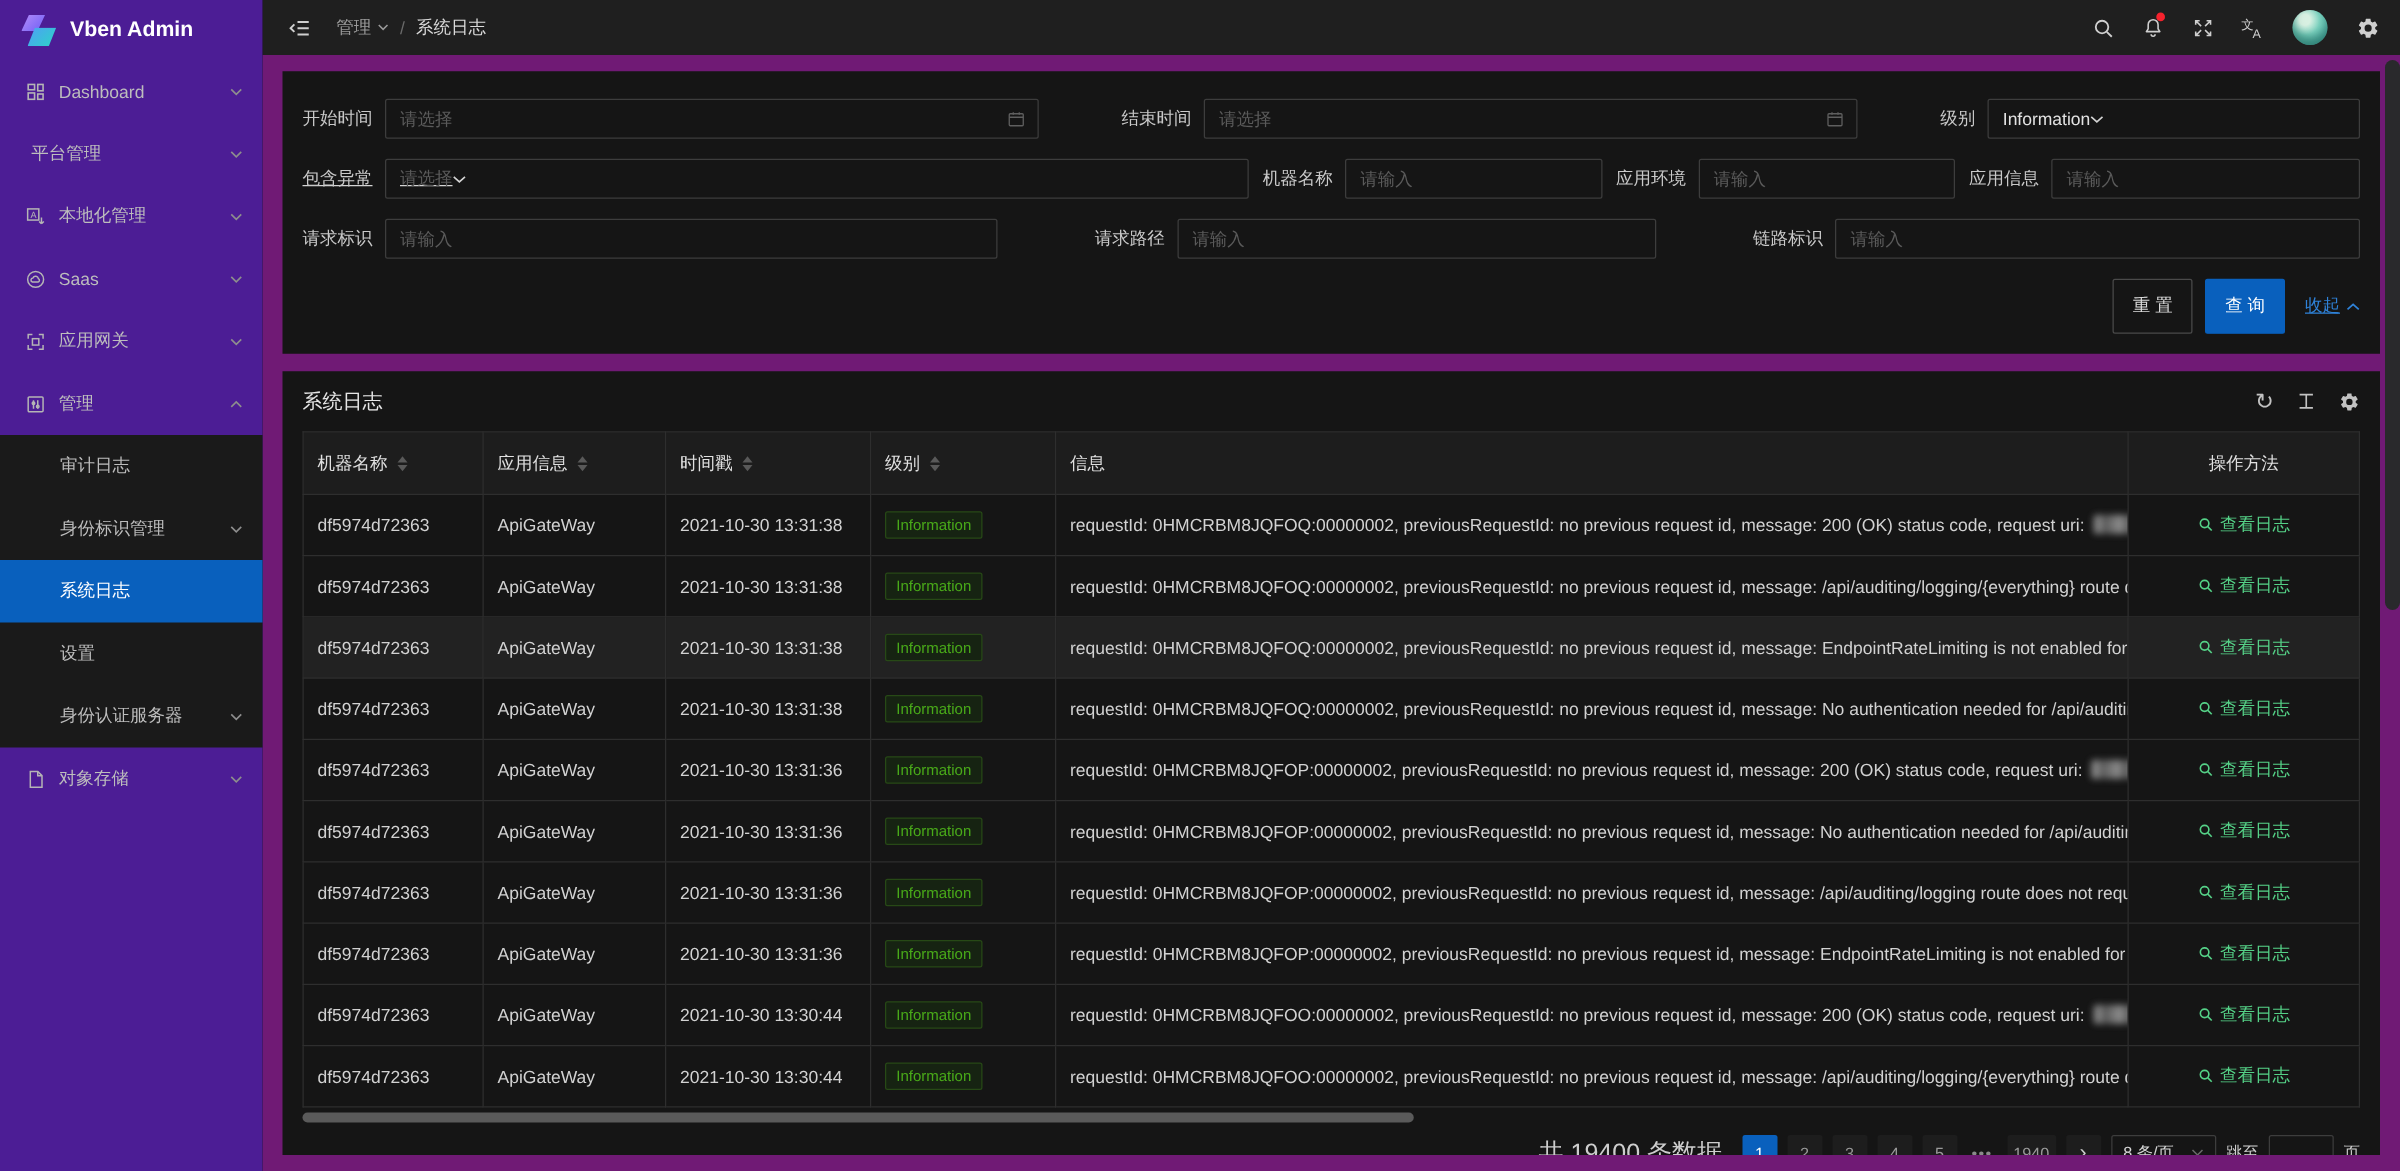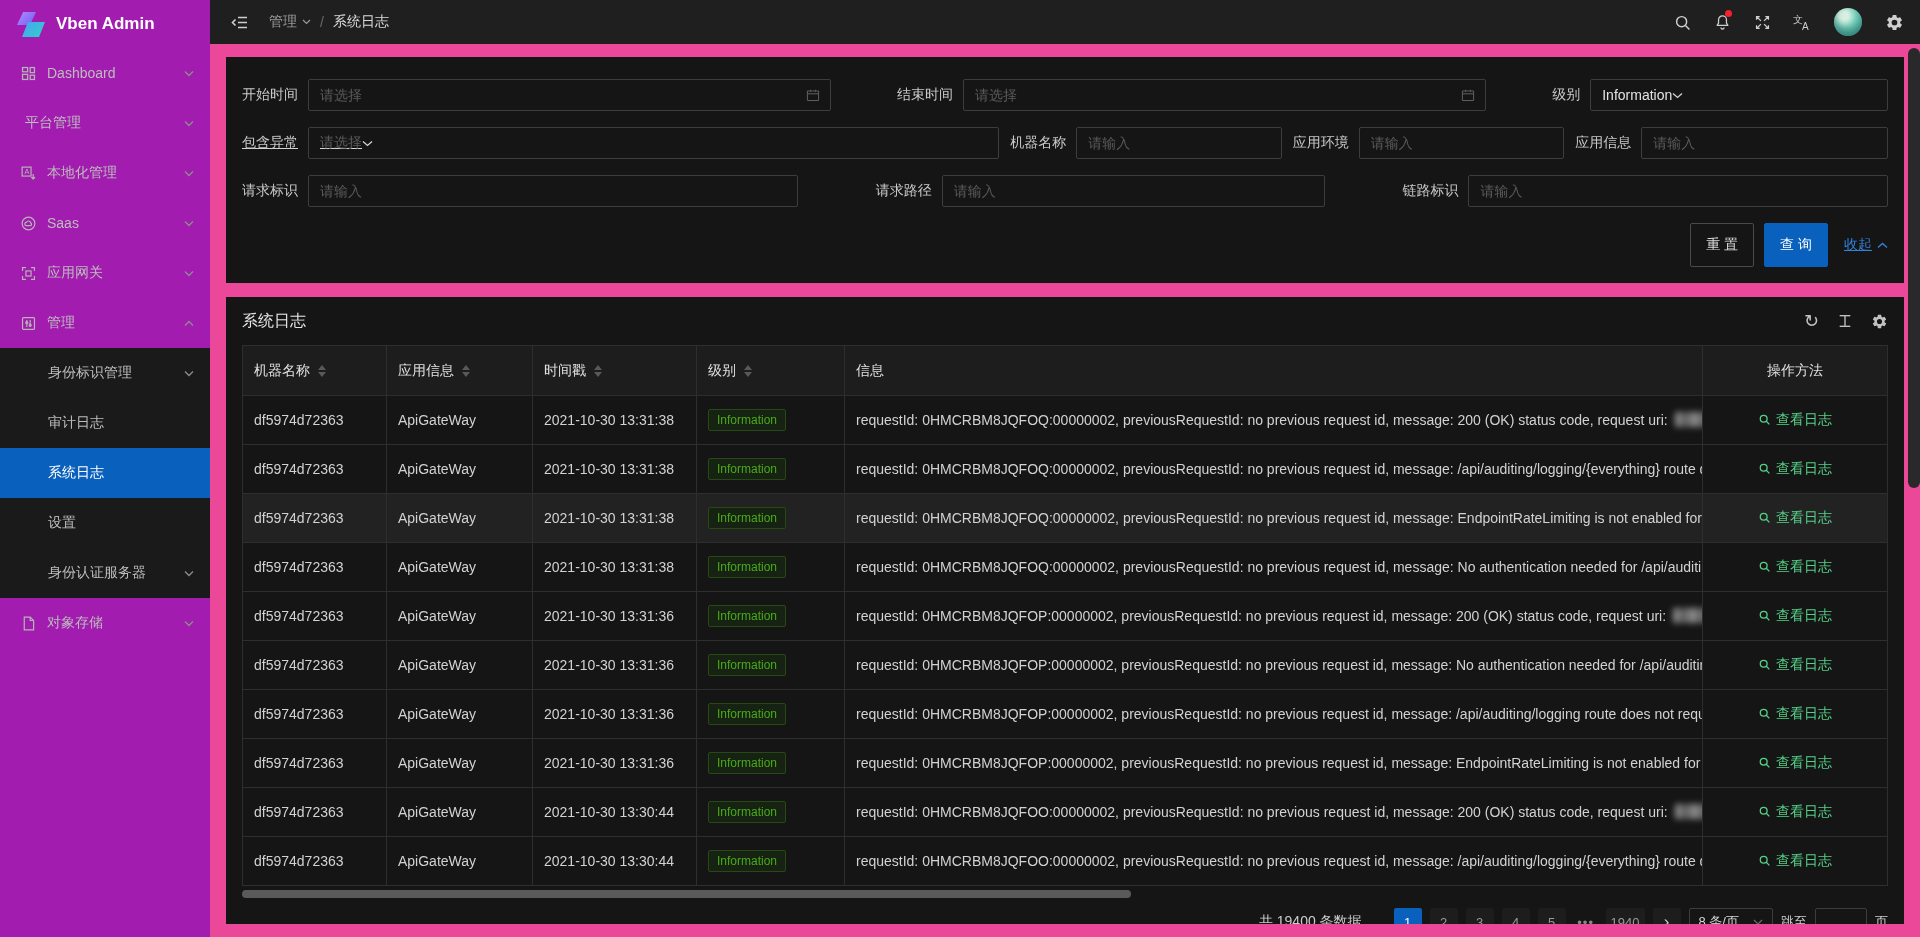--- a/index.html
+++ b/index.html
@@ -5,21 +5,21 @@
   * { box-sizing: border-box; }
   html,body { margin:0; padding:0; }
   body {
     width:1920px; height:937px; overflow:hidden; position:relative;
     background:#0a0a0a; color:#d4d4d4;
     font-family:"Liberation Sans","DejaVu Sans",sans-serif; font-size:14px;
   }
   svg { display:block; }
 
   
-  .sidebar { position:absolute; left:0; top:0; width:210px; height:100%; background:#a21caf; z-index:6; }
+  .sidebar { position:absolute; left:0; top:0; width:210px; height:100%; background:#4c1d95; z-index:6; }
   .logo-row { height:48px; display:flex; align-items:center; padding-left:16px; gap:10px; cursor:pointer; }
   .logo-mark { width:30px; height:30px; position:relative; flex:0 0 30px; }
   .logo-a { position:absolute; left:1px; top:3px; width:19px; height:13px;
             background:linear-gradient(135deg,#b48cfa,#6d5ef5);
             clip-path:polygon(32% 0,100% 0,68% 100%,0 100%); }
   .logo-b { position:absolute; left:6px; top:13px; width:23px; height:15px;
             background:linear-gradient(135deg,#4f9ef8,#2cd4c5);
             clip-path:polygon(26% 0,100% 0,74% 100%,0 100%); }
   .logo-title { color:#fff; font-size:17px; font-weight:bold; white-space:nowrap; }
   .menu { font-size:14px; }
@@ -41,21 +41,21 @@
   .crumb .bcur { color:#dadada; }
   .hright { margin-left:auto; display:flex; align-items:center; }
   .hicon { width:40px; height:44px; display:flex; align-items:center; justify-content:center;
            color:#cfcfcf; position:relative; cursor:pointer; }
   .dot { position:absolute; top:10px; right:10px; width:7px; height:7px; border-radius:50%; background:#f5222d; }
   .avatar { width:28px; height:28px; border-radius:50%; margin:0 12px; cursor:pointer;
             background:radial-gradient(circle at 35% 28%, #d8f0e2 0 16%, #7cd3c0 45%, #3fa8a0 100%);
             box-shadow:inset 0 -6px 8px rgba(20,90,80,.55); }
 
   
-  .content { position:absolute; left:210px; top:44px; right:0; bottom:0; background:#ec4899;
+  .content { position:absolute; left:210px; top:44px; right:0; bottom:0; background:#701a75;
              padding:13px 16px; display:flex; flex-direction:column; }
   .panel { background:#151515; }
 
   
   .form-panel { padding:22px 16px 16px; margin-bottom:14px; }
   .frow { display:flex; justify-content:space-between; margin-bottom:16px; }
   .fitem { display:flex; align-items:center; }
   .flabel { color:#c9c9c9; margin-right:10px; white-space:nowrap; }
   .field { position:relative; flex:1; }
   .field input { width:100%; height:32px; background:transparent; border:1px solid #3d3d3d; border-radius:2px;
@@ -107,21 +107,21 @@
             background:repeating-linear-gradient(90deg,#a8a8a8 0 6px,#6f6f6f 6px 12px,#8b8b8b 12px 18px);
             filter:blur(3px); opacity:.8; }
   td[data-censored="true"] .censor { display:inline-block; }
 
   .hscroll { flex:0 0 12px; position:relative; margin-top:2px; }
   .hscroll .thumb { position:absolute; left:0; top:2px; height:8px; width:54%; background:#5a5a5a; border-radius:4px; cursor:pointer; }
 
   
   .pgbar { display:flex; align-items:center; justify-content:flex-end; gap:8px; margin-top:8px;
            font-size:13px; color:#cfcfcf; flex:0 0 28px; }
-  .pg-total { margin-right:24px; font-size:14px; color:#cdcdcd; }
+  .pg-total { margin-right:8px; font-size:20px; color:#cdcdcd; }
   .pg-item { min-width:28px; height:28px; display:flex; align-items:center; justify-content:center;
              background:#1d1d1d; border-radius:2px; color:#9a9a9a; cursor:pointer; padding:0 5px; }
   .pg-item.active { background:#0960bd; color:#fff; }
   .pg-ellipsis { width:24px; text-align:center; color:#8a8a8a; cursor:pointer; letter-spacing:1px; }
   .pg-next { font-size:17px; color:#cfcfcf; }
   .pg-size { height:28px; border:1px solid #3d3d3d; border-radius:2px; display:flex; align-items:center;
              padding:0 9px; gap:14px; color:#d6d6d6; cursor:pointer; }
   .pg-size .chev { color:#6a6a6a; display:flex; }
   .pg-jump { display:flex; align-items:center; gap:8px; }
   .pg-jump input { width:52px; height:28px; background:transparent; border:1px solid #3d3d3d;
@@ -229,29 +229,29 @@
       <span>管理</span>
       <span class="chev">
           <svg width="10" height="7" viewBox="0 0 10 7" fill="none" stroke="currentColor" stroke-width="1.3">
             <polyline points="1,5.5 5,1.5 9,5.5"></polyline>
           </svg>
         </span>
     </div>
 
     <div class="submenu">
       <div class="mi sub-item">
+        <span>审计日志</span>
+      </div>
+      <div class="mi sub-item">
         <span>身份标识管理</span>
         <span class="chev">
             <svg width="10" height="7" viewBox="0 0 10 7" fill="none" stroke="currentColor" stroke-width="1.3">
               <polyline points="1,1.5 5,5.5 9,1.5"></polyline>
             </svg>
           </span>
-      </div>
-      <div class="mi sub-item">
-        <span>审计日志</span>
       </div>
       <div class="mi sub-item active">
         <span>系统日志</span>
       </div>
       <div class="mi sub-item">
         <span>设置</span>
       </div>
       <div class="mi sub-item">
         <span>身份认证服务器</span>
         <span class="chev">

